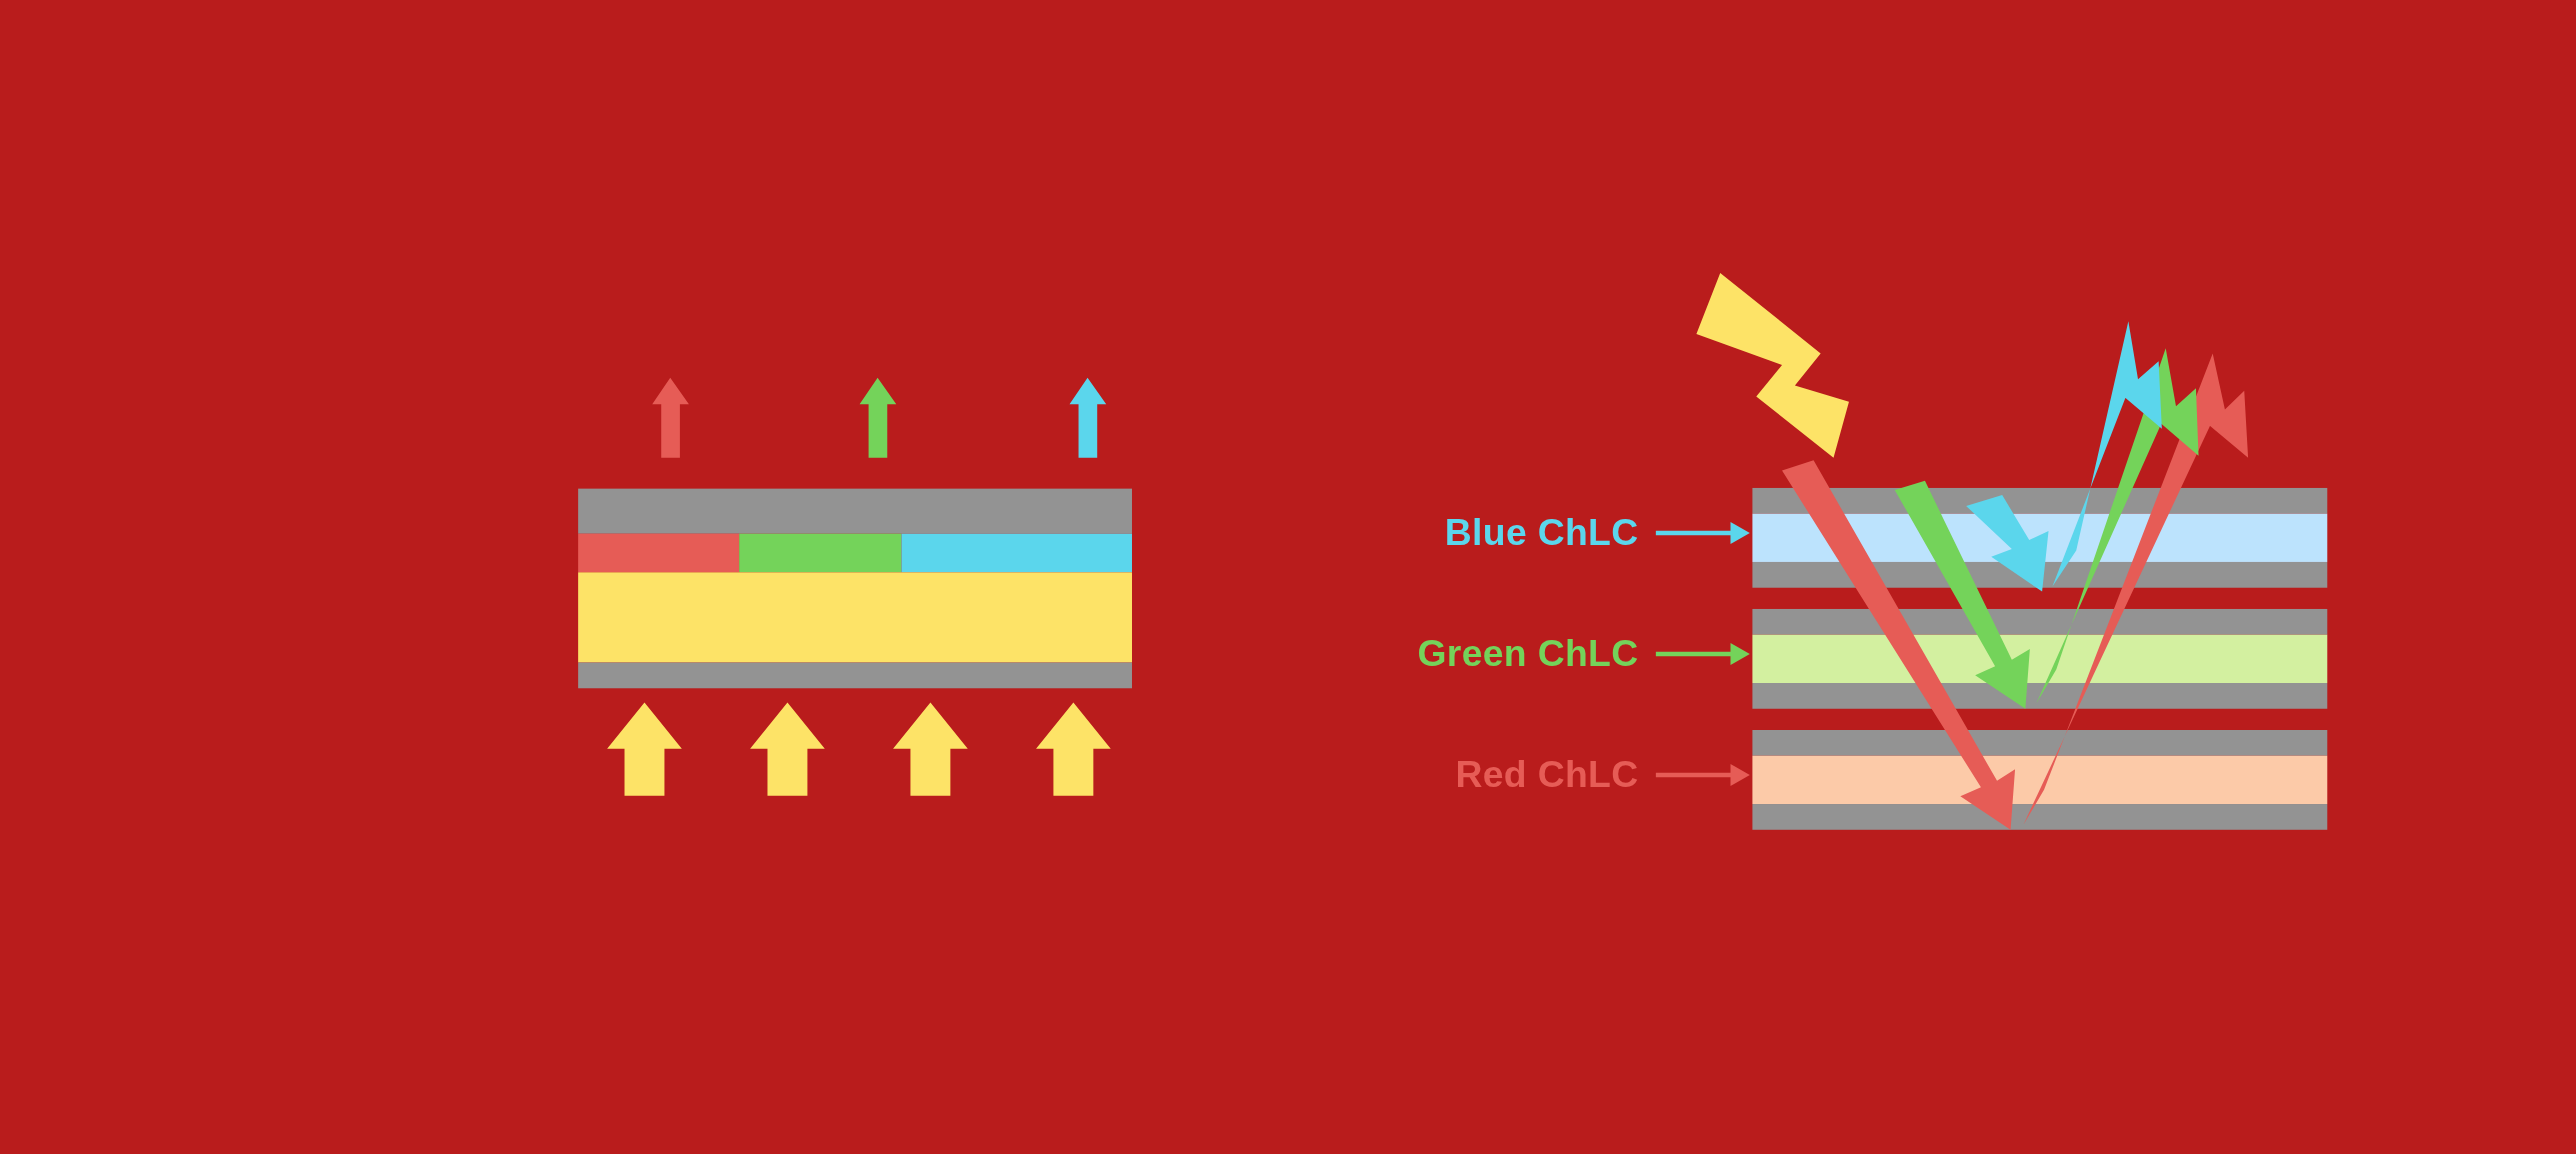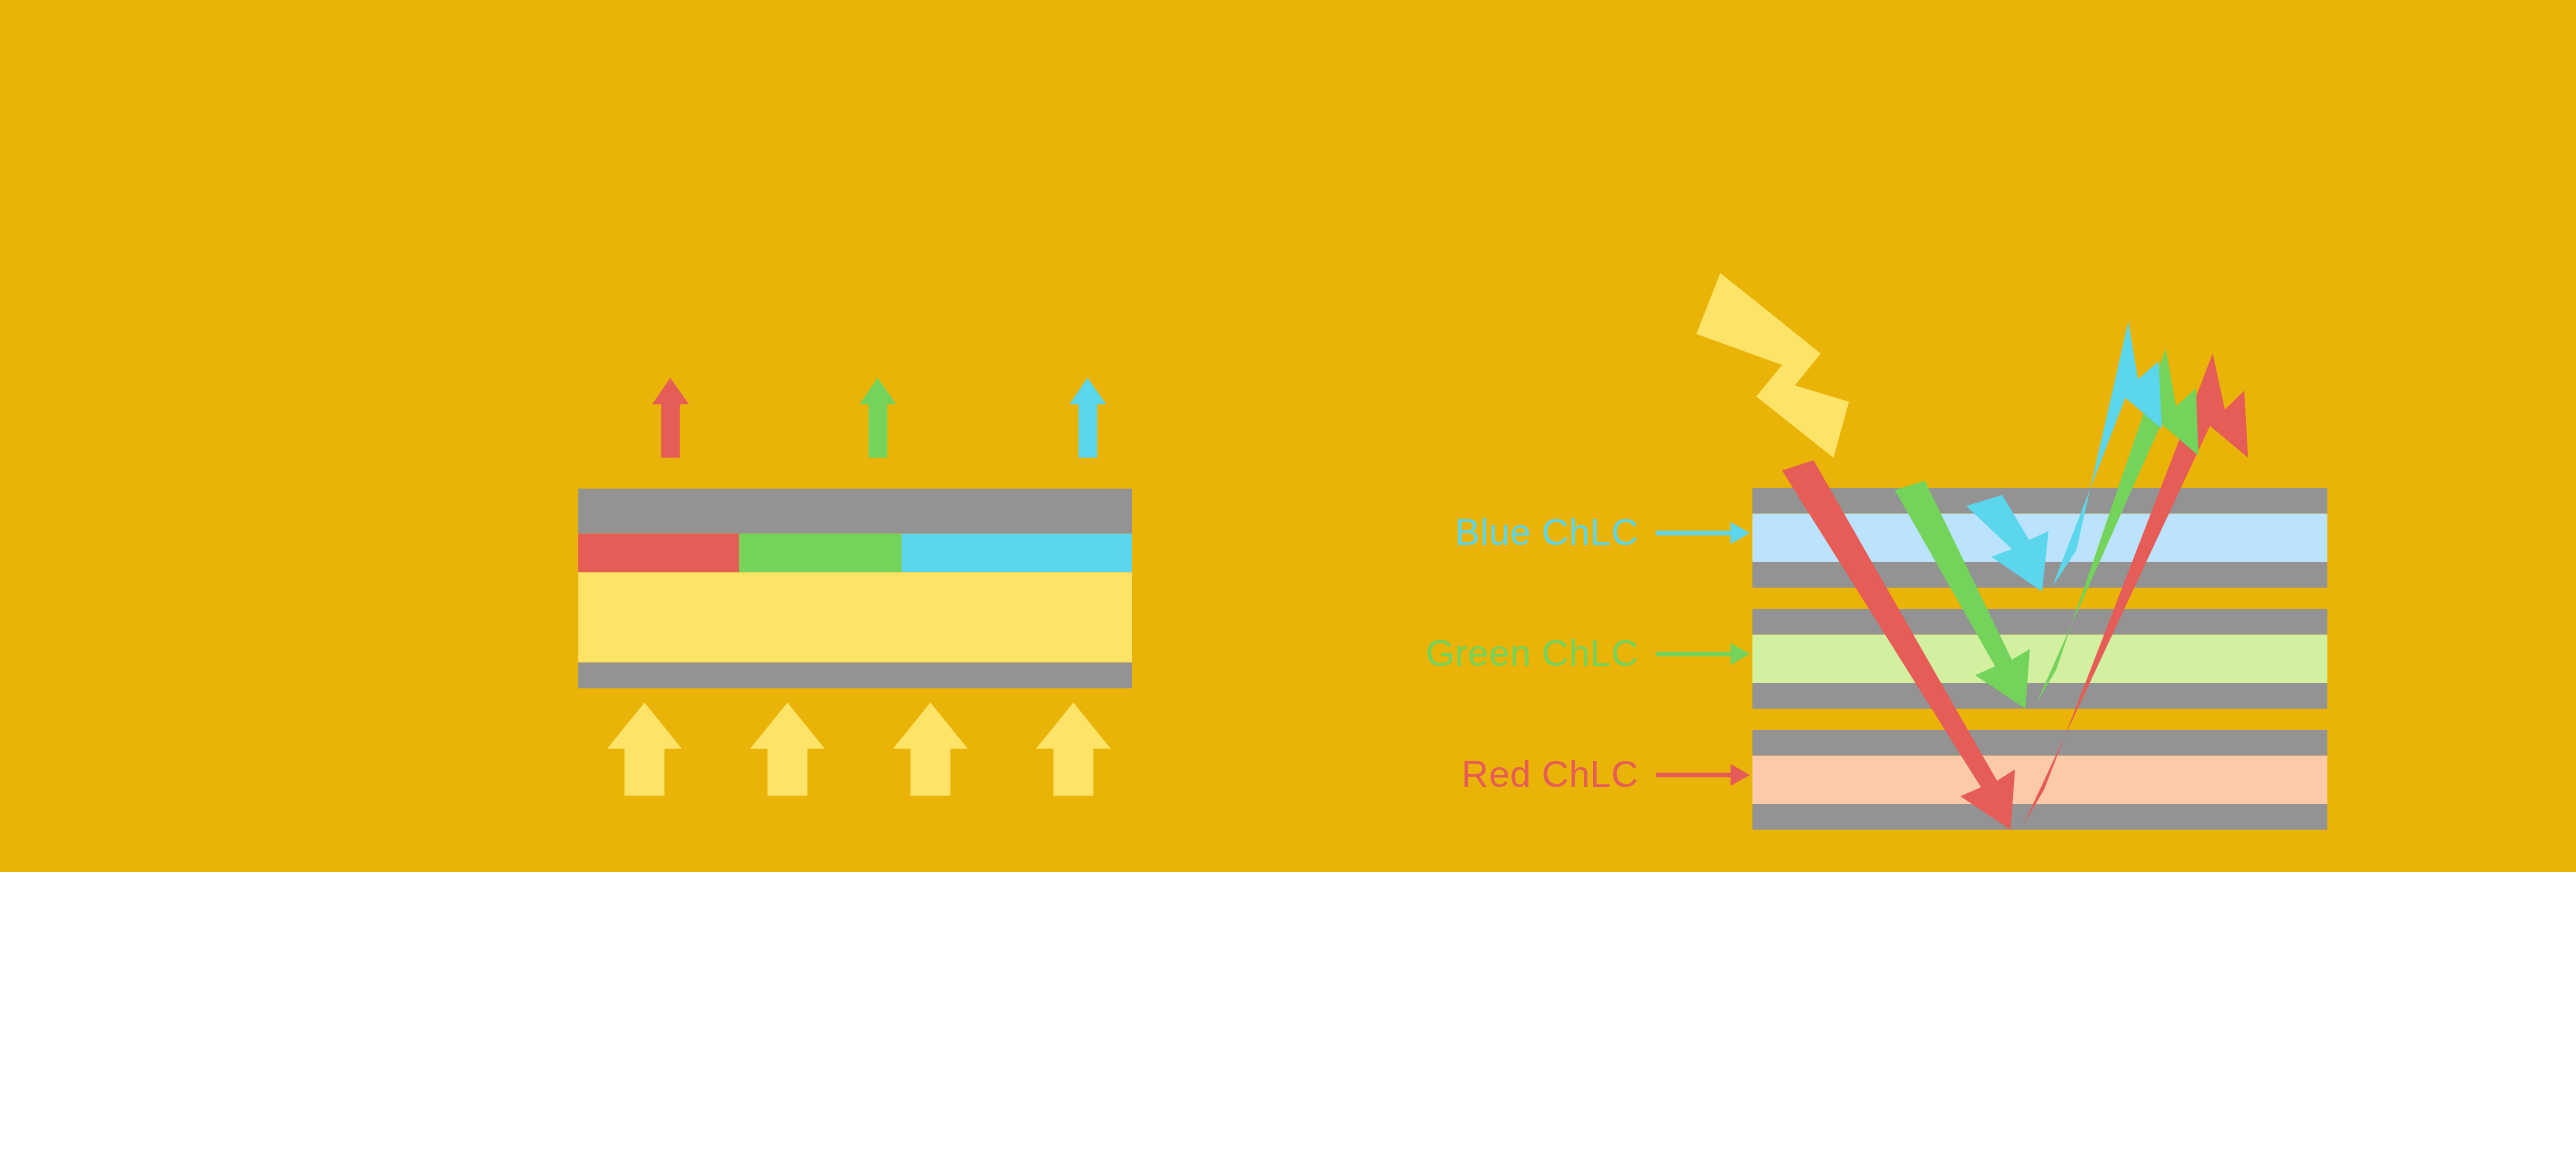--- a/index.html
+++ b/index.html
@@ -1,17 +1,17 @@
 <!DOCTYPE html>
 <html style="font-size:10.3px"><head>
 <meta charset="utf-8">
 <style>
   html,body{margin:0;padding:0;background:#ffffff;}
   body{width:2576px;height:1154px;font-family:"Liberation Sans",sans-serif;overflow:hidden;}
-  #stage{position:relative;width:2576px;height:872px;background:#eab308;}
+  #stage{position:relative;width:2576px;height:1154px;background:#b91c1c;font-weight:bold;}
   svg{display:block;}
   .lbl{font-family:"Liberation Sans",sans-serif;font-size:58px;letter-spacing:0.5px;}
 </style>
 </head>
 <body>
 
 <div id="stage">
 
   <svg id="left-svg" width="644" height="902" viewBox="0 0 1000 1400" style="position:absolute;left:535px;top:245px;">
 

